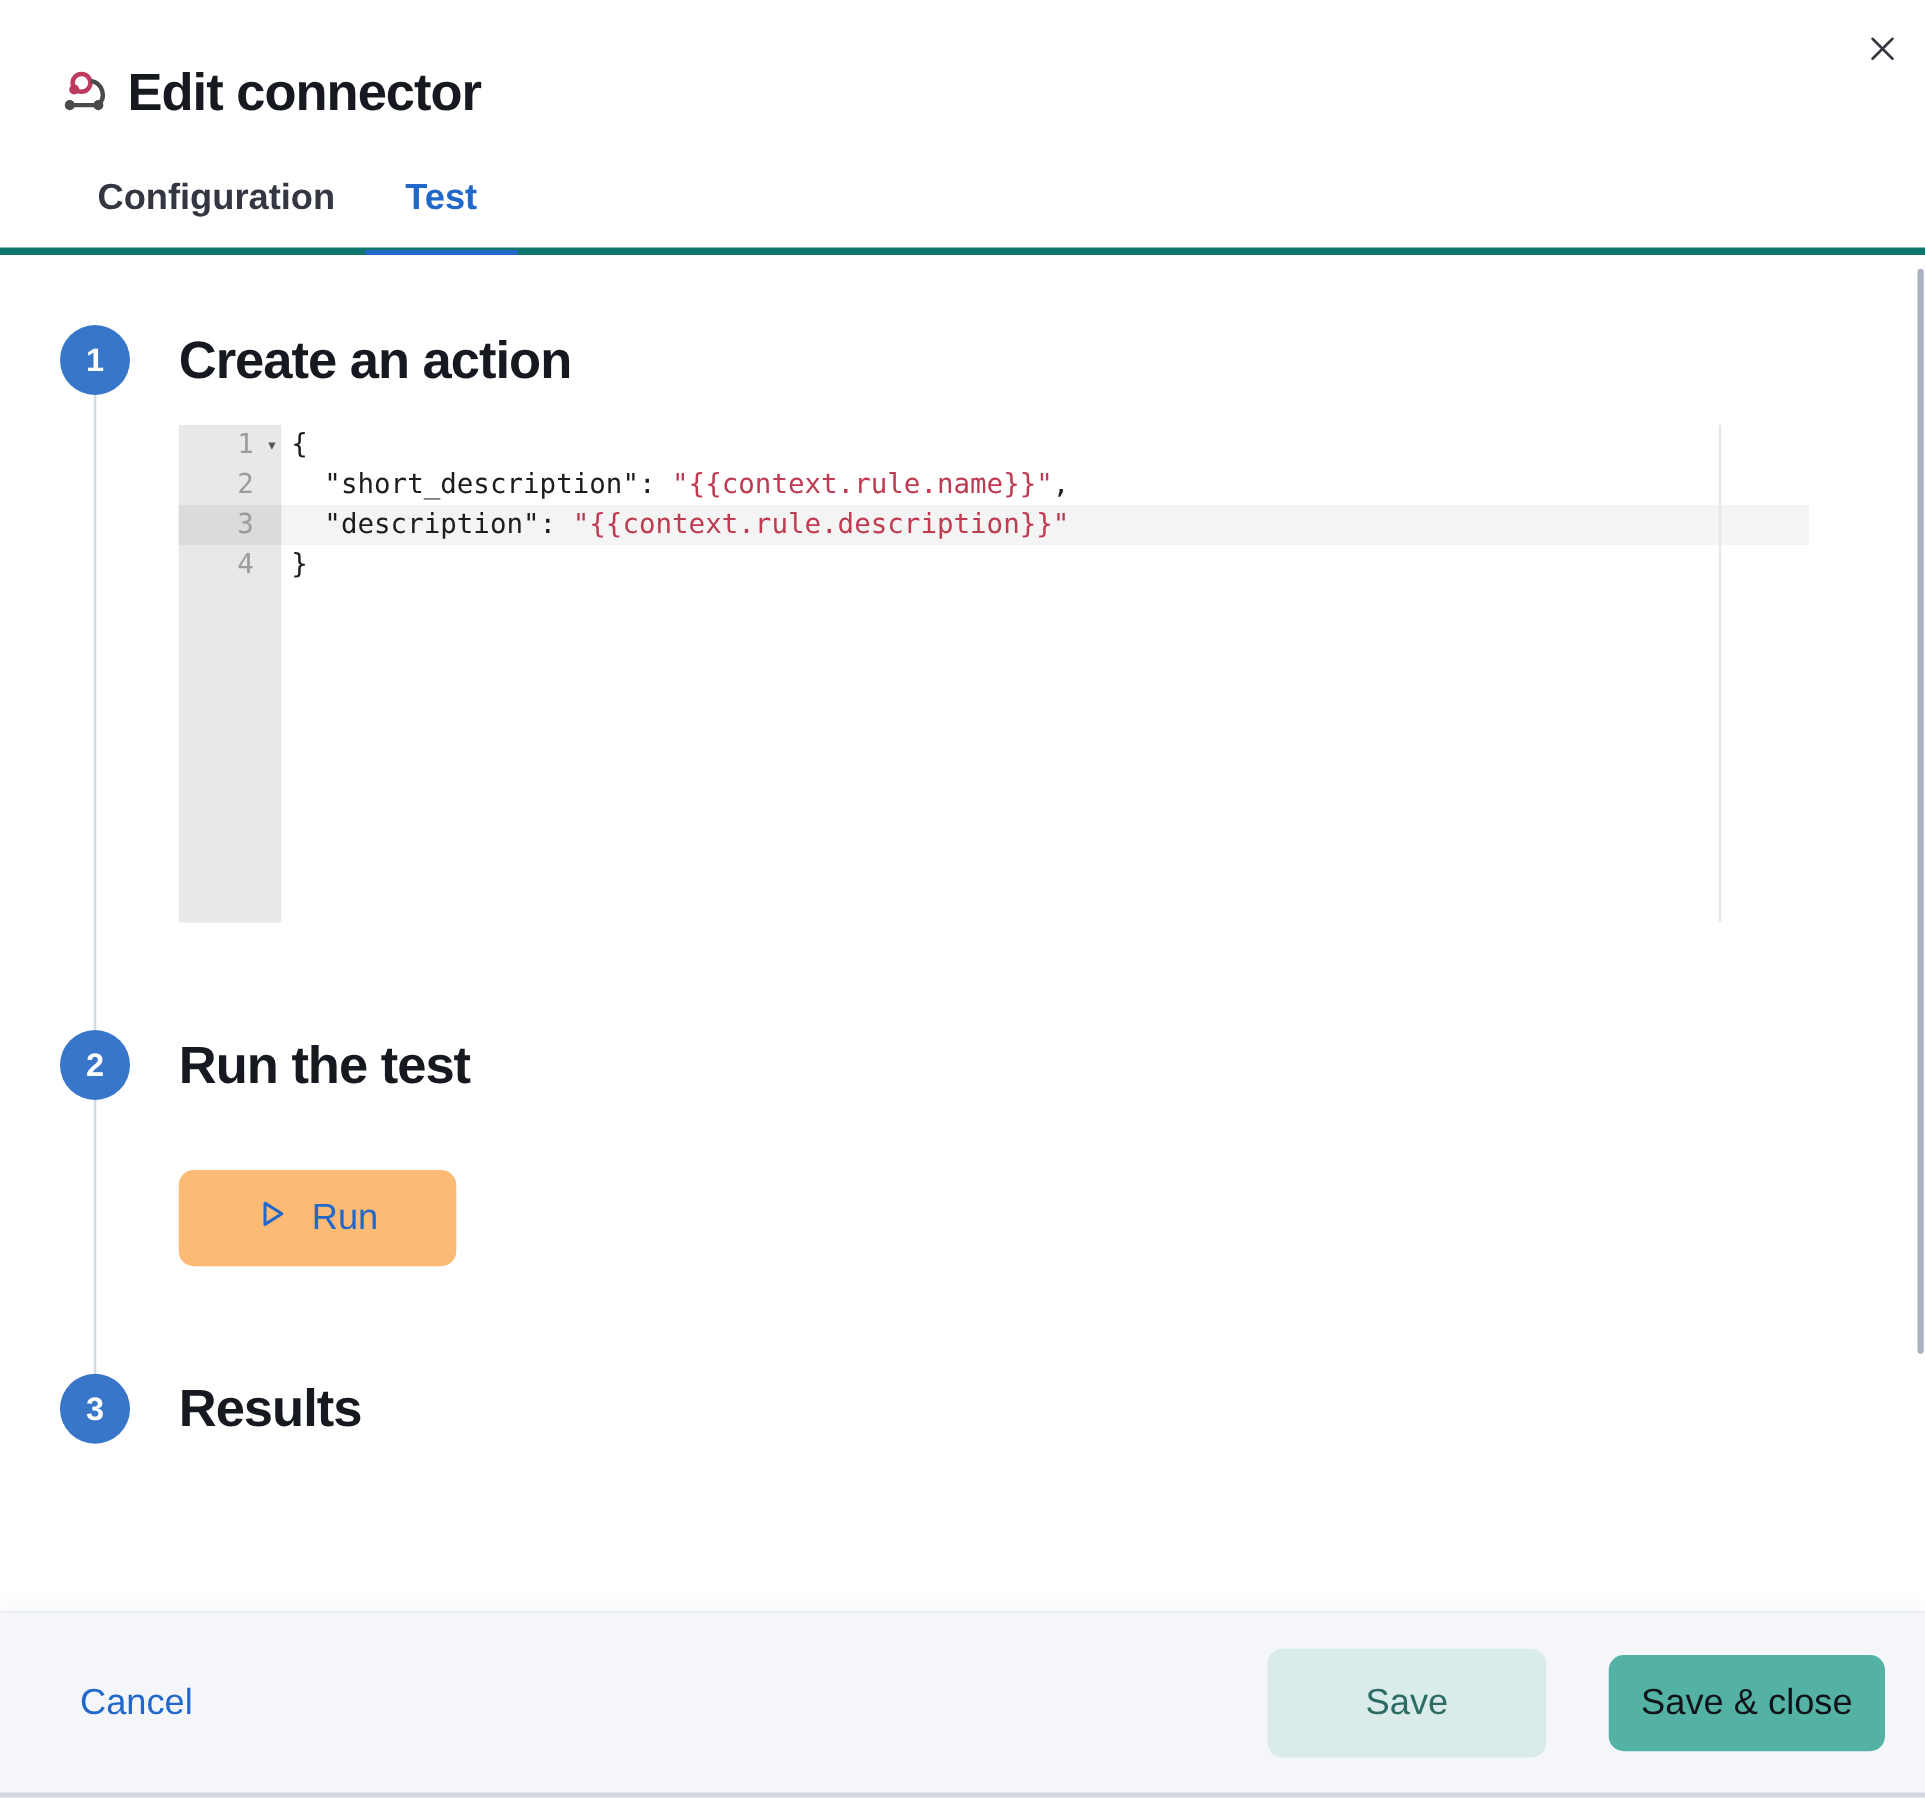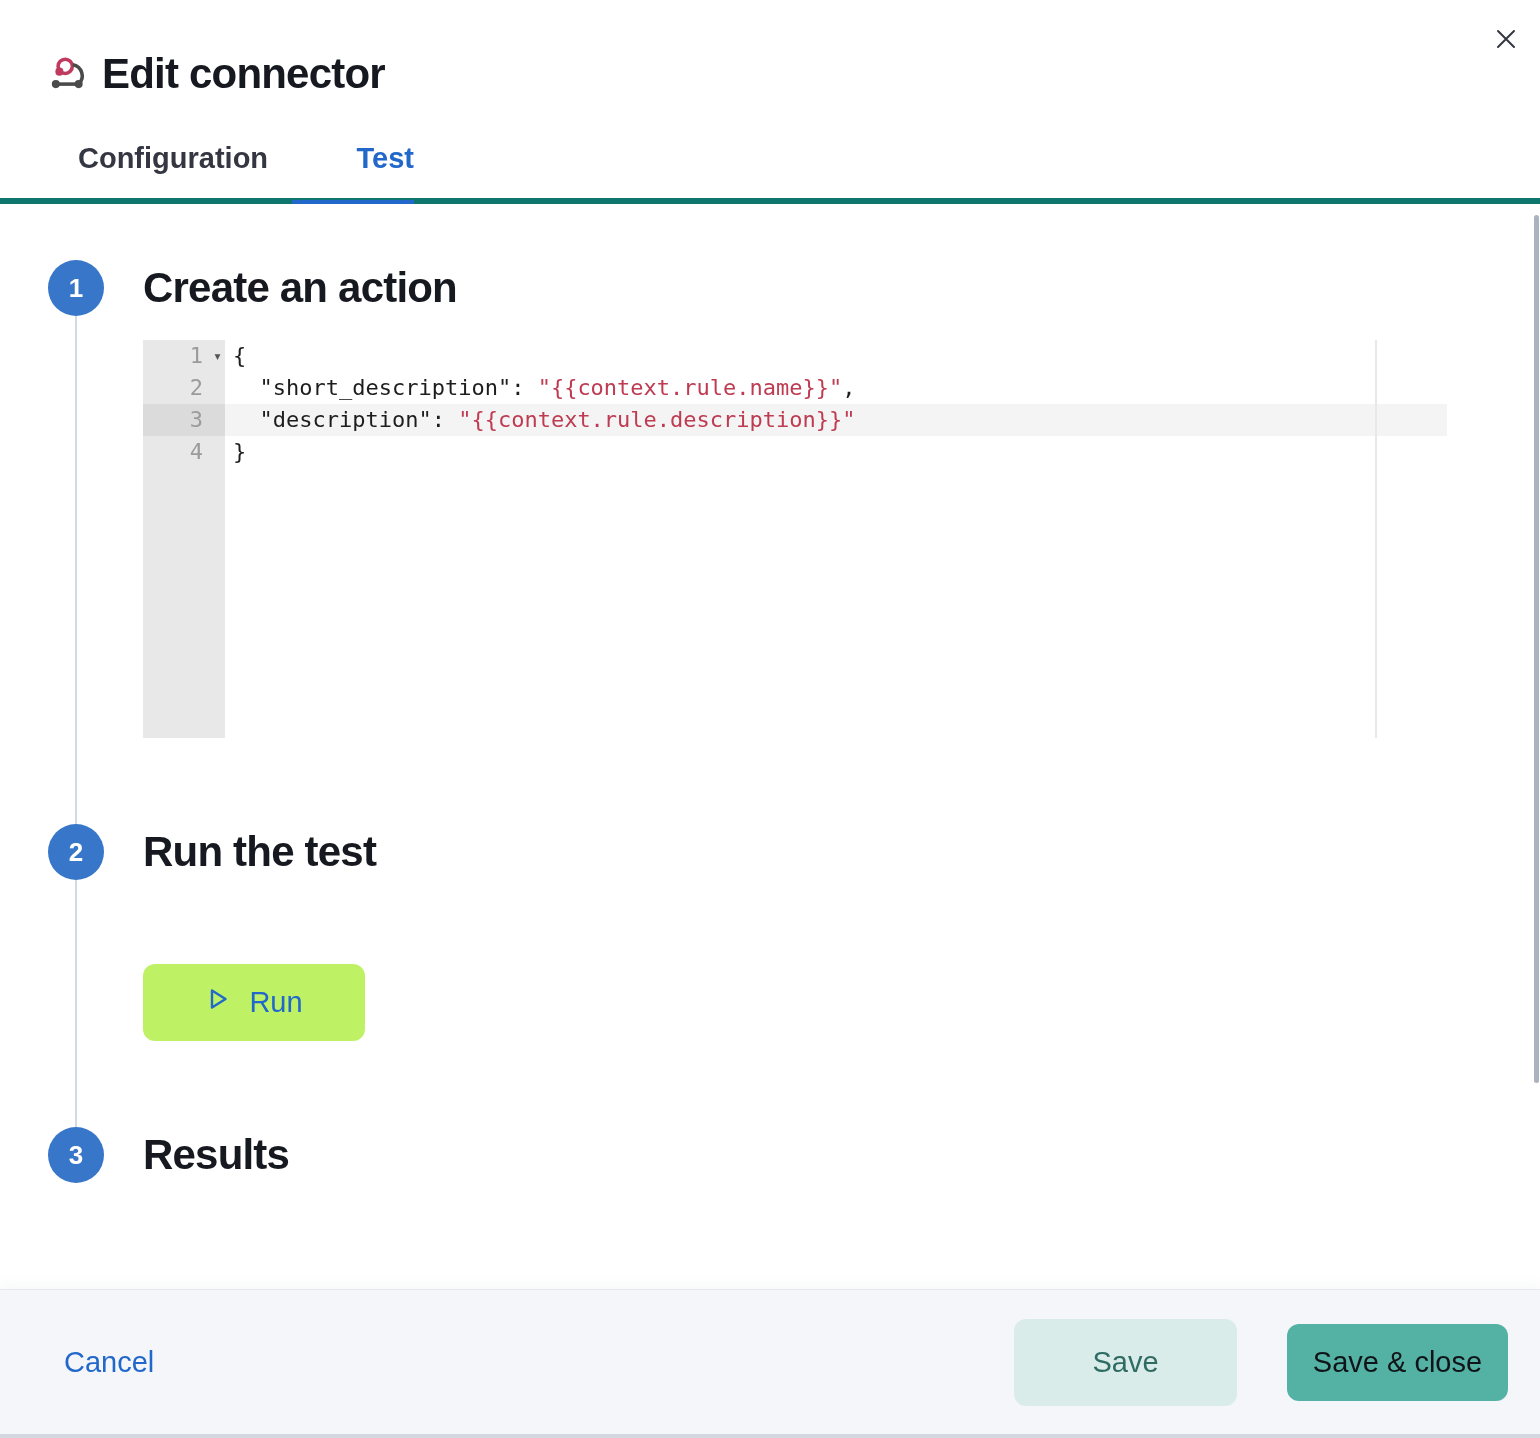--- a/index.html
+++ b/index.html
@@ -11,21 +11,21 @@
 
   
   .header { position:relative; height:204px; background:#fff; border-bottom:6px solid #0f766e; }
   .title-row { display:flex; align-items:center; gap:16px; padding:50px 0 0 48px; }
   .title-row h1 { margin:0; font-size:42px; font-weight:700; letter-spacing:-0.8px; color:#16191f; }
   .webhook-logo { width:38px; height:38px; flex:0 0 auto; }
   .close-btn { position:absolute; top:20px; right:14px; width:40px; height:40px;
     background:none; border:none; padding:0; cursor:pointer; }
   .tab { position:absolute; top:142px; font-size:29px; font-weight:600; cursor:pointer; }
   .tab-config { left:78px; color:#343741; }
-  .tab-test { left:292px; width:122px; text-align:right; color:#2268cb; }
+  .tab-test { left:292px; width:122px; text-align:center; color:#2268cb; }
   .tab-underline { position:absolute; left:292px; top:200px; width:122px; height:4px; background:#2268cb; }
 
   
   .content { position:absolute; top:204px; left:0; right:0; bottom:148px; overflow:hidden; background:#fff; padding-top:56px; }
   .step { display:flex; align-items:stretch; }
   .step-rail { width:56px; margin-left:48px; flex:0 0 auto; display:flex; flex-direction:column; align-items:center; }
   .step-circle { width:56px; height:56px; border-radius:50%; background:#3776c8; color:#fff;
     font-size:26px; font-weight:700; display:flex; align-items:center; justify-content:center; }
   .step-line { width:2px; flex:1; background:#d3dae6; }
   .step:last-child .step-line { display:none; }
@@ -44,22 +44,22 @@
   .gutter-row.active { background:#dbdbdb; }
   .fold-caret { position:absolute; right:3px; top:0; font-size:15px; color:#555; line-height:32px; }
   .active-line-highlight { position:absolute; left:82px; width:1222px; height:32px; background:#f4f4f4; z-index:1; }
   .print-margin { position:absolute; left:1232px; top:0; bottom:0; width:2px; background:#e8e8e8; z-index:1; }
   .code { position:absolute; left:90px; top:0; right:0; z-index:3; }
   .code-line { height:32px; white-space:pre; color:#1d1d1d; }
   .code-line .string { color:#be3b51; }
   .code-line .plain { color:#1d1d1d; }
 
   
-  .run-btn { margin-top:86px; width:222px; height:77px; border:none; border-radius:12px;
-    background:#bef264; color:#2268cb; font-family:inherit; font-size:29px; font-weight:500;
+  .run-btn { margin-top:58px; width:222px; height:77px; border:none; border-radius:12px;
+    background:#fdba74; color:#2268cb; font-family:inherit; font-size:29px; font-weight:500;
     display:flex; align-items:center; justify-content:center; gap:18px; cursor:pointer; }
   .run-btn svg { flex:0 0 auto; }
   .step2-gap { height:86px; }
 
   
   .footer { position:absolute; left:0; right:0; bottom:0; height:148px; background:#f4f6fa;
     box-shadow:0 -1px 0 #e4e8ef, 0 -6px 12px rgba(100,110,130,0.05);
     display:flex; align-items:center; padding:0 32px 0 64px; border-bottom:4px solid #d2d7e0; }
   .cancel-link { background:none; border:none; padding:0; font-family:inherit;
     font-size:29px; font-weight:500; color:#2268cb; cursor:pointer;text-align:right; }

